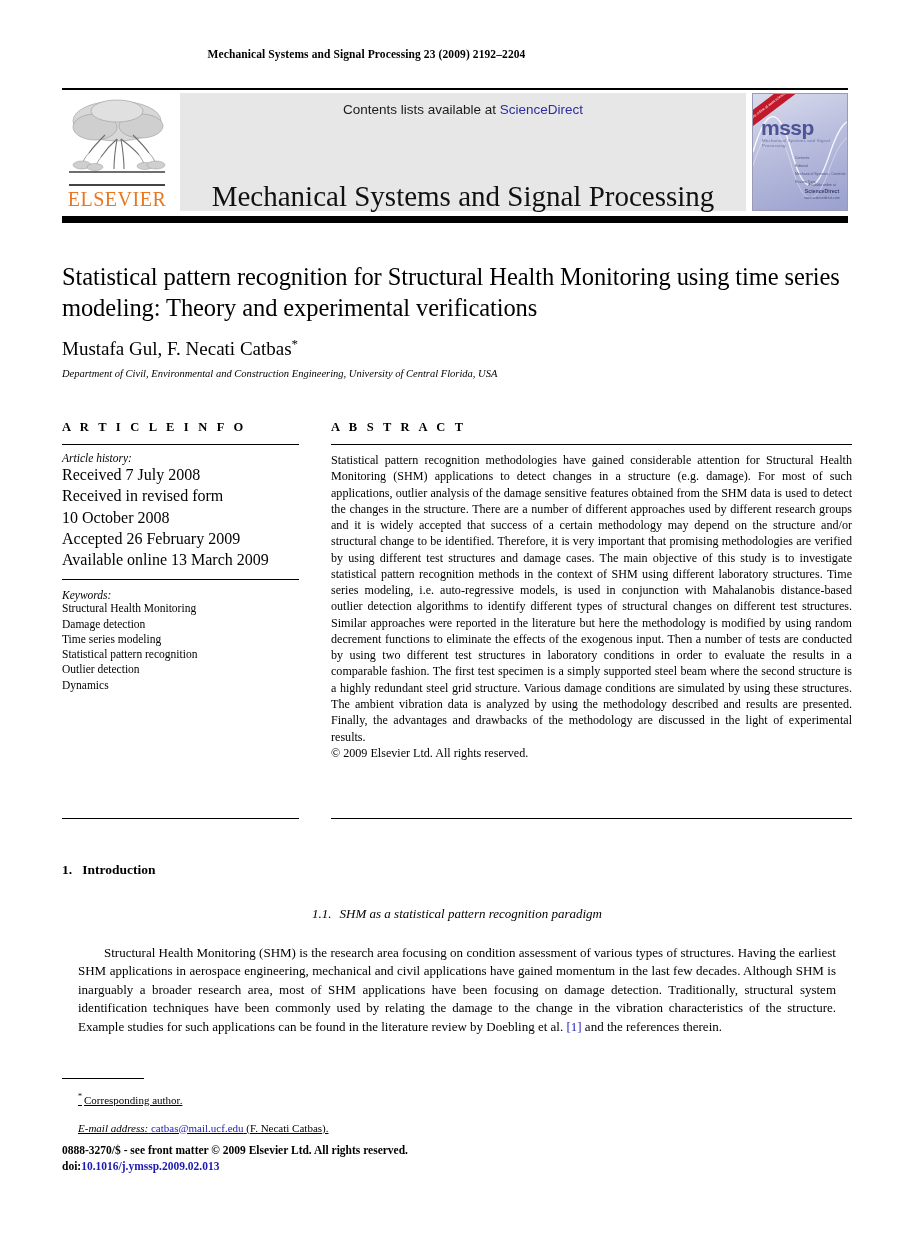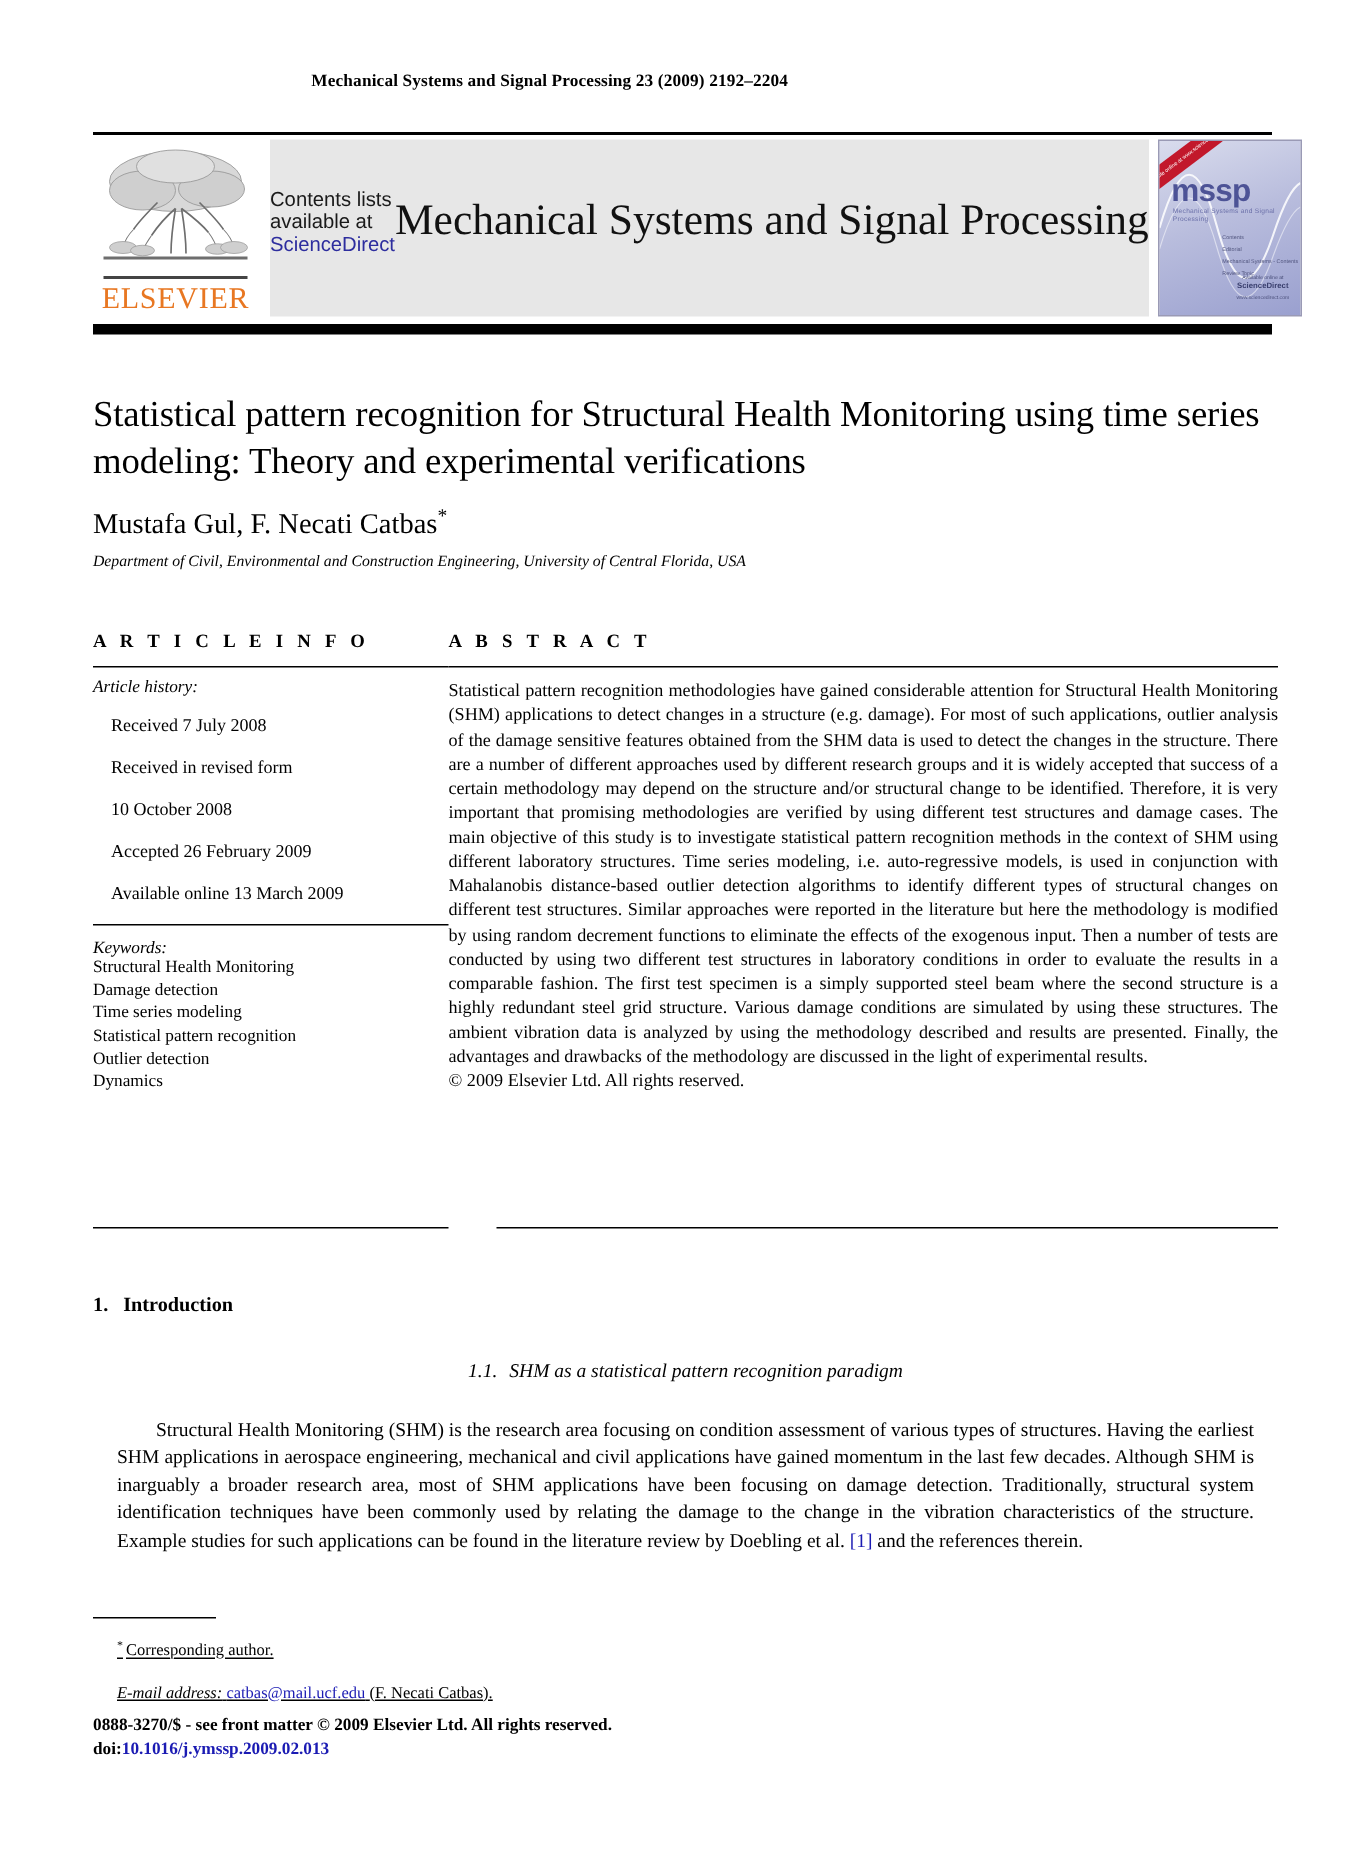--- a/index.html
+++ b/index.html
@@ -74,24 +74,24 @@
     height: 2px;
     background: #444;
     margin-top: 1px;
     margin-bottom: 2px;
   }
   .banner-center {
     flex: 1 1 auto;
     background: #e7e7e7;
     margin: 0 6px 0 8px;
     display: flex;
-    flex-direction: row;
+    flex-direction: column;
     align-items: center;
     justify-content: space-between;
-    padding: 9px 0 19px 0;
+    padding: 9px 0 0 0;
     box-sizing: border-box;
   }
   .contents-line {
     font-family: "Liberation Sans", "DejaVu Sans", sans-serif;
     font-size: 13.5px;
     color: #1a1a1a;
   }
   .contents-line .sd-link {
     color: #2d2d9e;
   }
@@ -225,20 +225,21 @@
     margin: 0;
   }
 
   
   .cols {
     position: absolute;
     left: 62px;
     top: 420px;
     width: 790px;
     display: flex;
+    gap: 32px;
   }
   .col-left { width: 237px; flex: 0 0 237px; }
   .col-right { flex: 1 1 auto; }
   .sec-head {
     font-family: "Liberation Serif", "DejaVu Serif", serif;
     font-weight: bold;
     font-size: 12.5px;
     letter-spacing: 3.2px;
     margin: 0 0 9px 0;
   }
@@ -251,22 +252,22 @@
     border-top: 1px solid #000;
     height: 0;
     margin: 9px 0 9px 0;
   }
   .meta-label {
     font-style: italic;
     font-size: 11.5px;
     margin: 0;
   }
   .meta-line {
-    font-size: 12px;
-    margin: 12px;
+    font-size: 16px;
+    margin: 0;
     line-height: 1.33;
   }
   .kw-line {
     font-size: 11.5px;
     margin: 0;
     line-height: 1.33;
   }
   .abstract-body p {
     font-size: 12.1px;
     line-height: 1.345;

